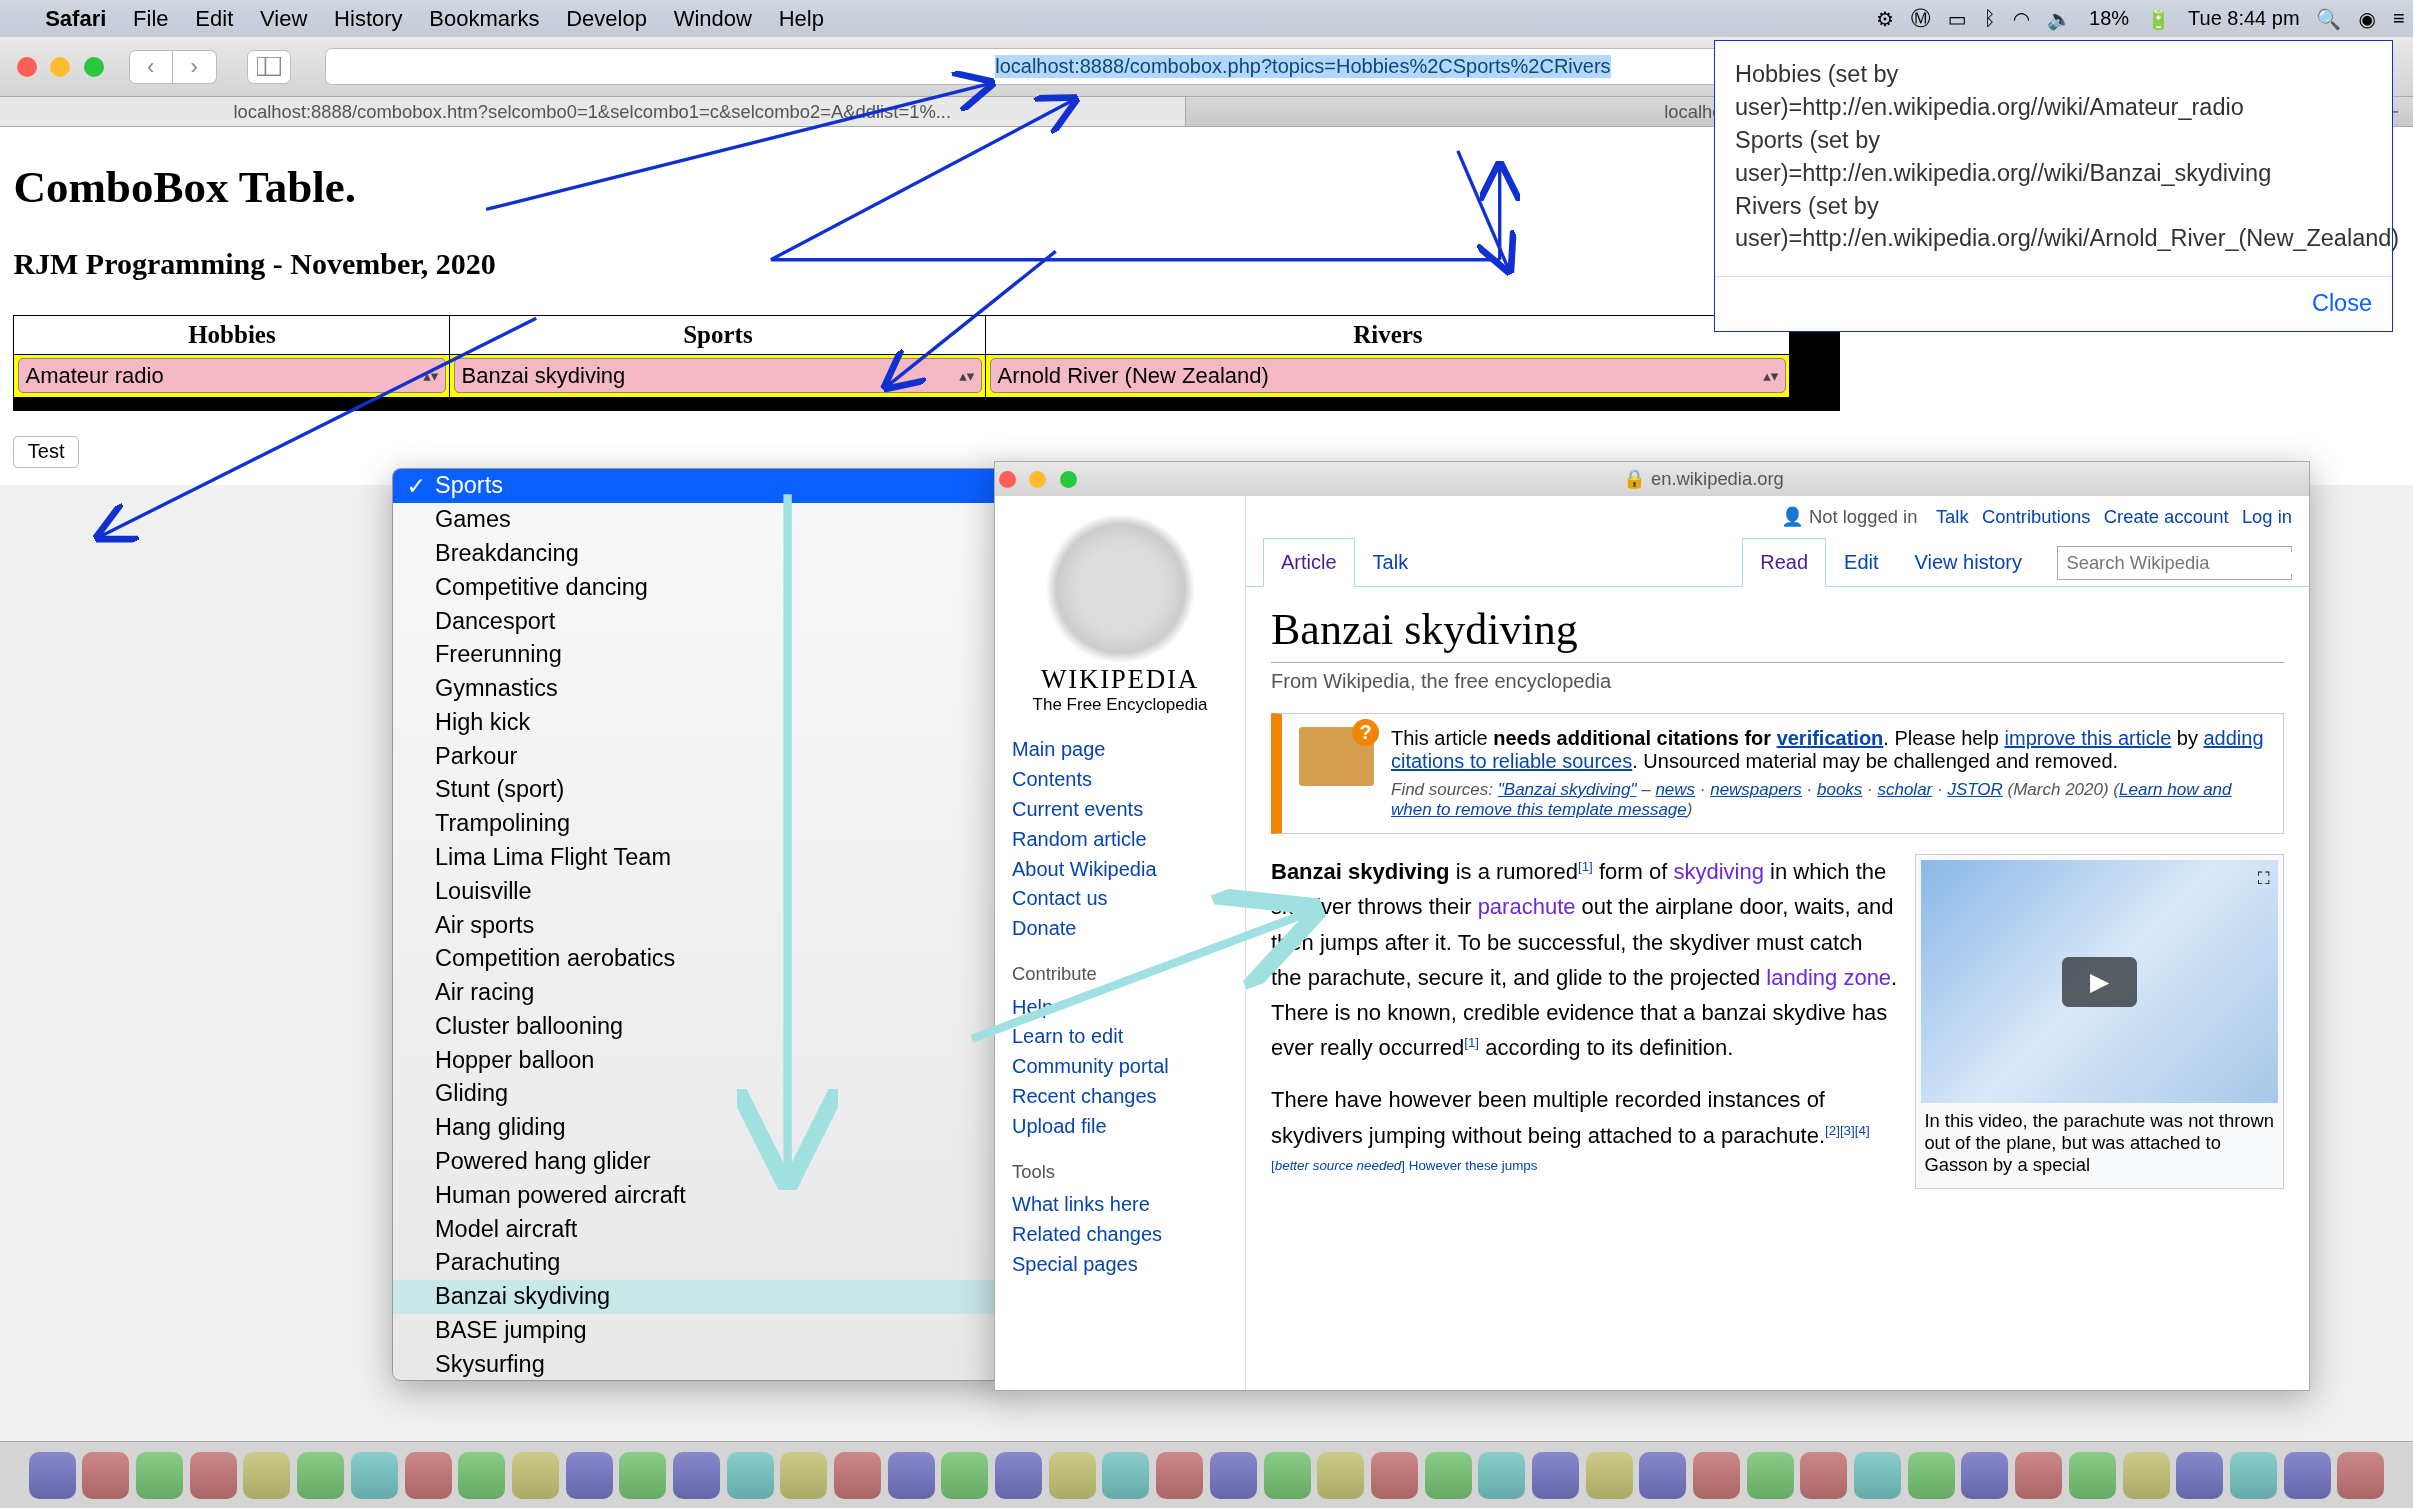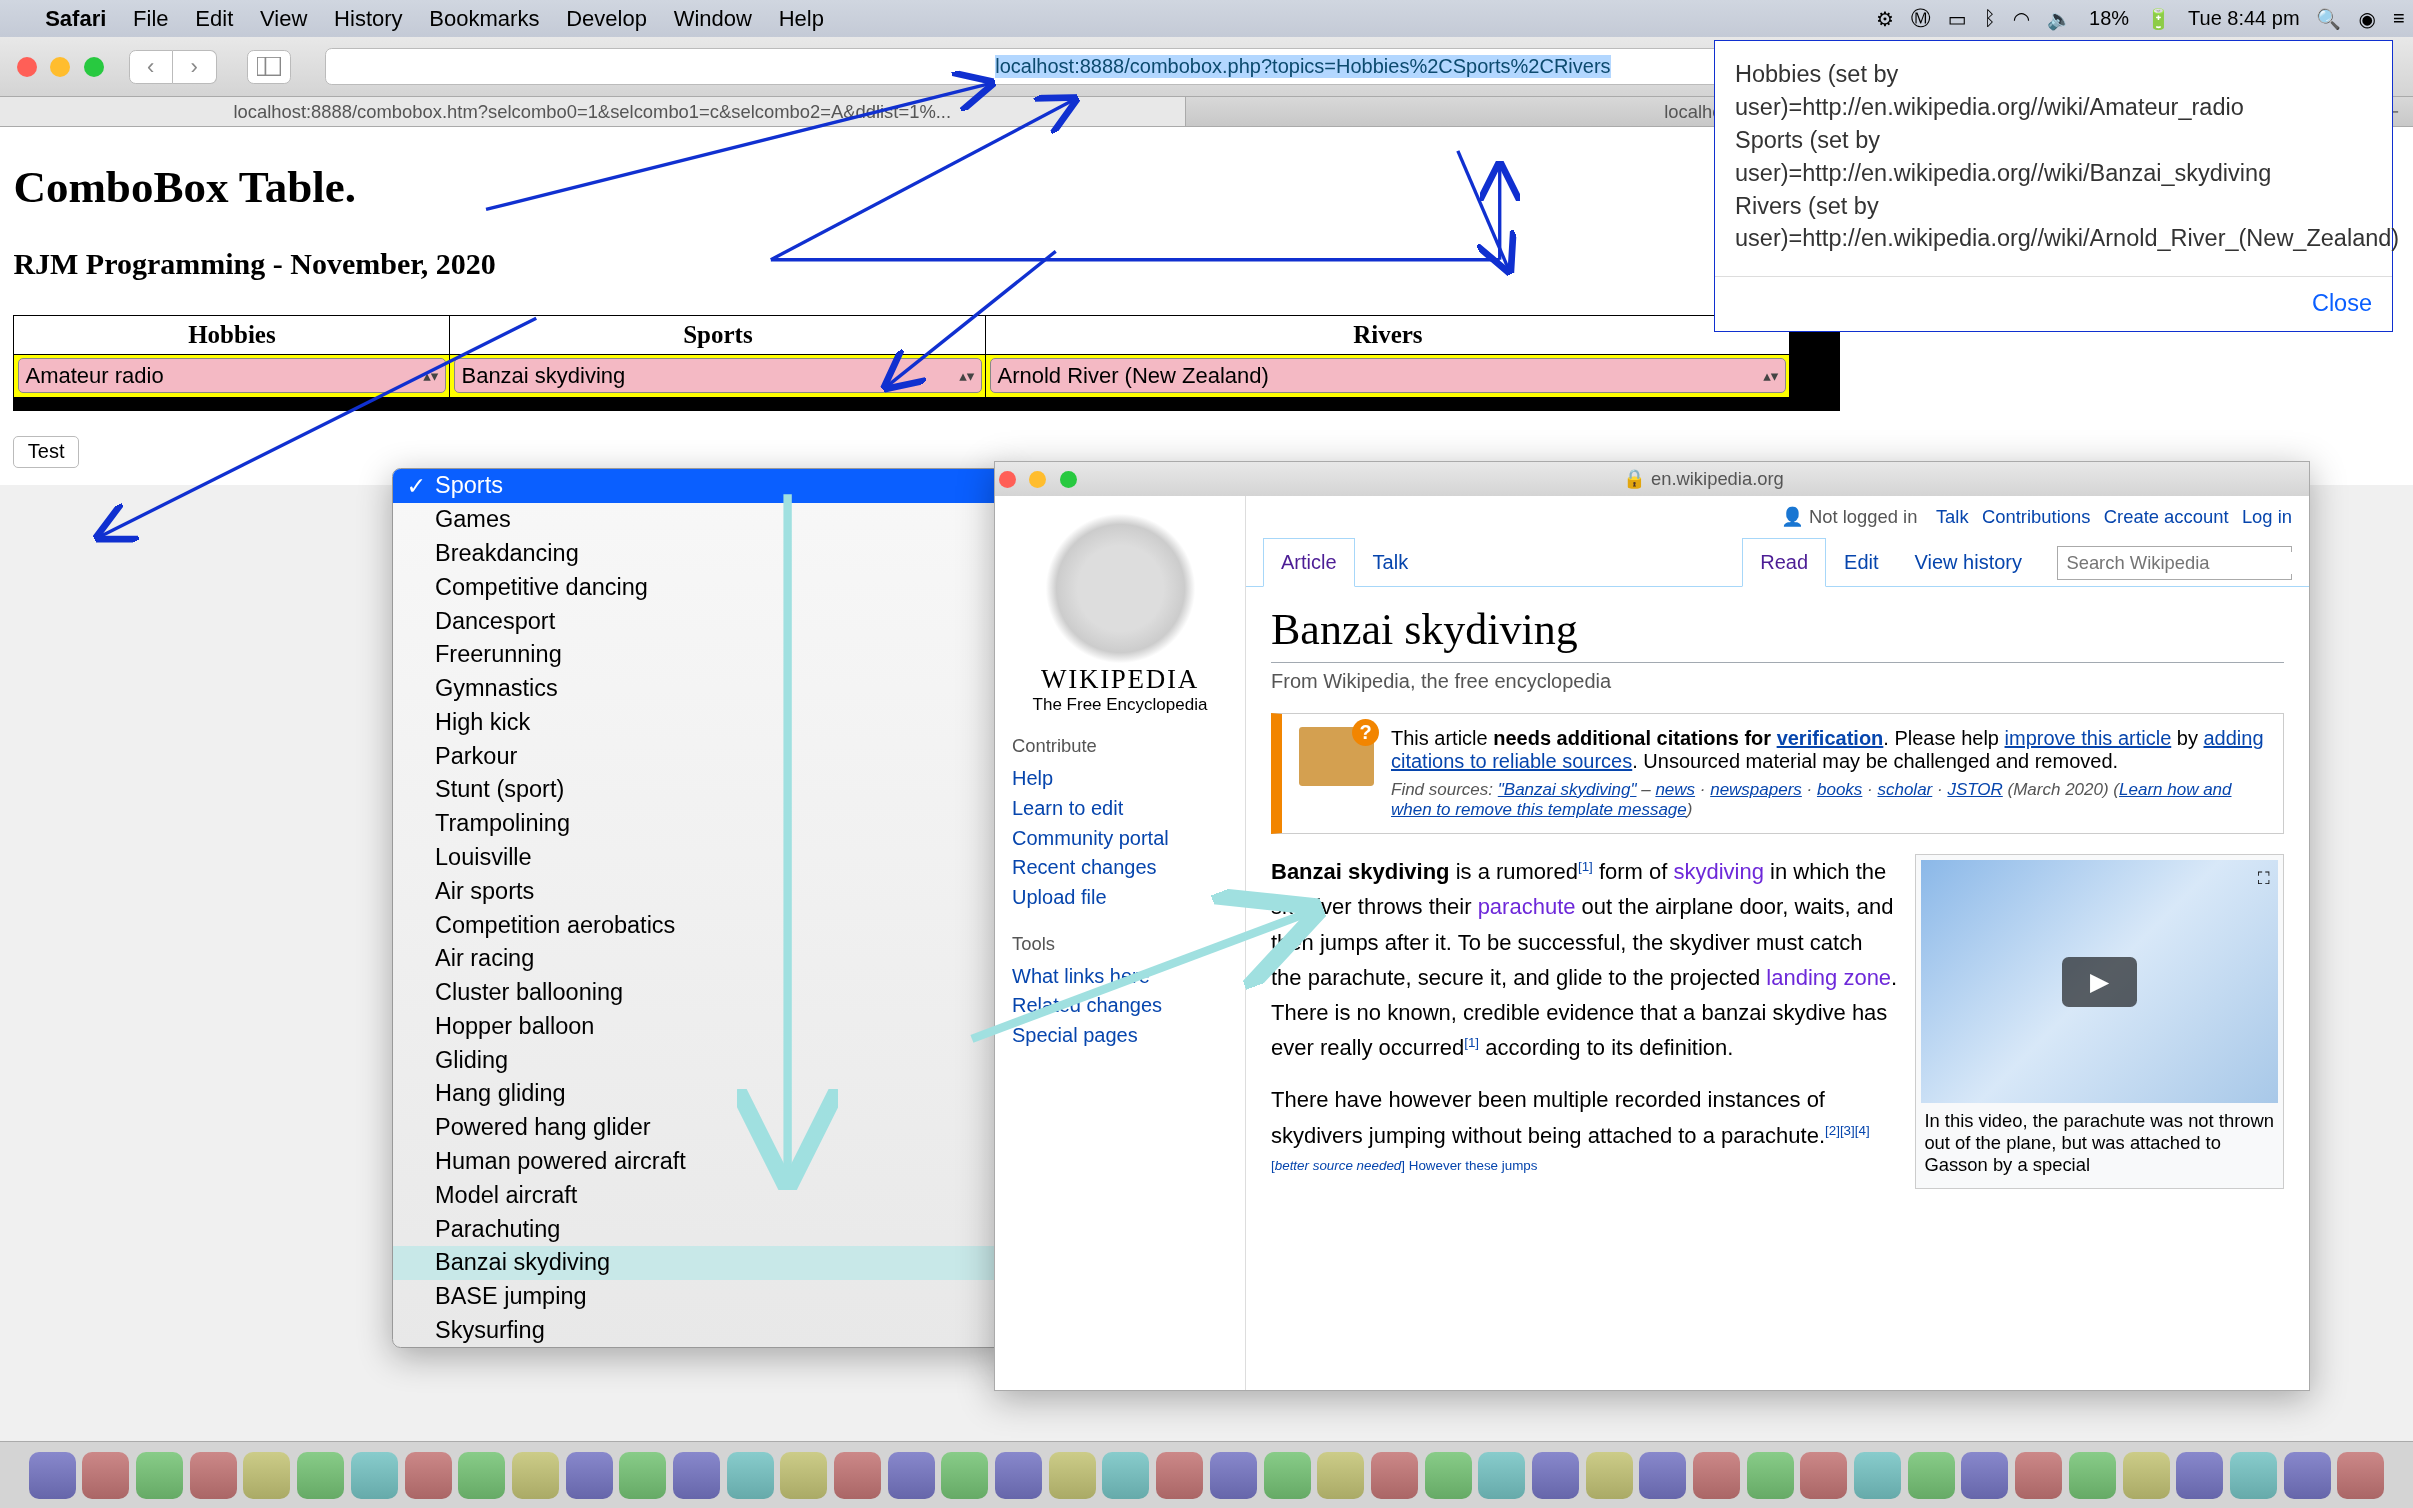--- a/index.html
+++ b/index.html
@@ -235,20 +235,21 @@
     <div class="opt">Games</div>
     <div class="opt">Breakdancing</div>
     <div class="opt">Competitive dancing</div>
     <div class="opt">Dancesport</div>
     <div class="opt">Freerunning</div>
     <div class="opt">Gymnastics</div>
     <div class="opt">High kick</div>
     <div class="opt">Parkour</div>
     <div class="opt">Stunt (sport)</div>
     <div class="opt">Trampolining</div>
+    <div class="opt">Lima Lima Flight Team</div>
     <div class="opt">Louisville</div>
     <div class="opt">Air sports</div>
     <div class="opt">Competition aerobatics</div>
     <div class="opt">Air racing</div>
     <div class="opt">Cluster ballooning</div>
     <div class="opt">Hopper balloon</div>
     <div class="opt">Gliding</div>
     <div class="opt">Hang gliding</div>
     <div class="opt">Powered hang glider</div>
     <div class="opt">Human powered aircraft</div>
@@ -279,20 +280,29 @@
     </div>
     <div class="url">🔒 <span>en.wikipedia.org</span></div>
   </div>
   <div class="content">
     <div class="sidebar">
       <div class="logo">
         <div class="logoimg"></div>
         <div class="logotxt1">WIKIPEDIA</div>
         <div class="logotxt2">The Free Encyclopedia</div>
       </div>
+      <div class="section" id="wiki-nav">
+          <a href="#">Main page</a>
+          <a href="#">Contents</a>
+          <a href="#">Current events</a>
+          <a href="#">Random article</a>
+          <a href="#">About Wikipedia</a>
+          <a href="#">Contact us</a>
+          <a href="#">Donate</a>
+        </div>
       <div class="section">
         <div class="sechead">Contribute</div>
         <div id="wiki-contribute">
             <a href="#">Help</a>
             <a href="#">Learn to edit</a>
             <a href="#">Community portal</a>
             <a href="#">Recent changes</a>
             <a href="#">Upload file</a>
           </div>
       </div>

